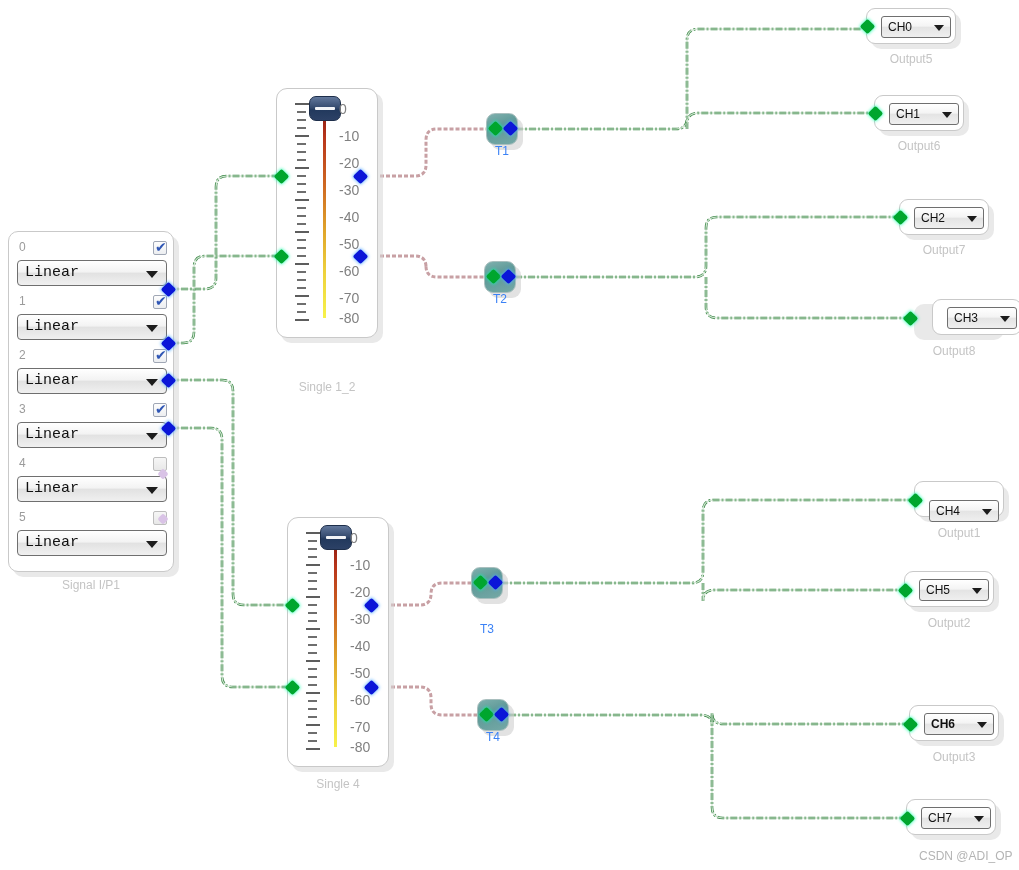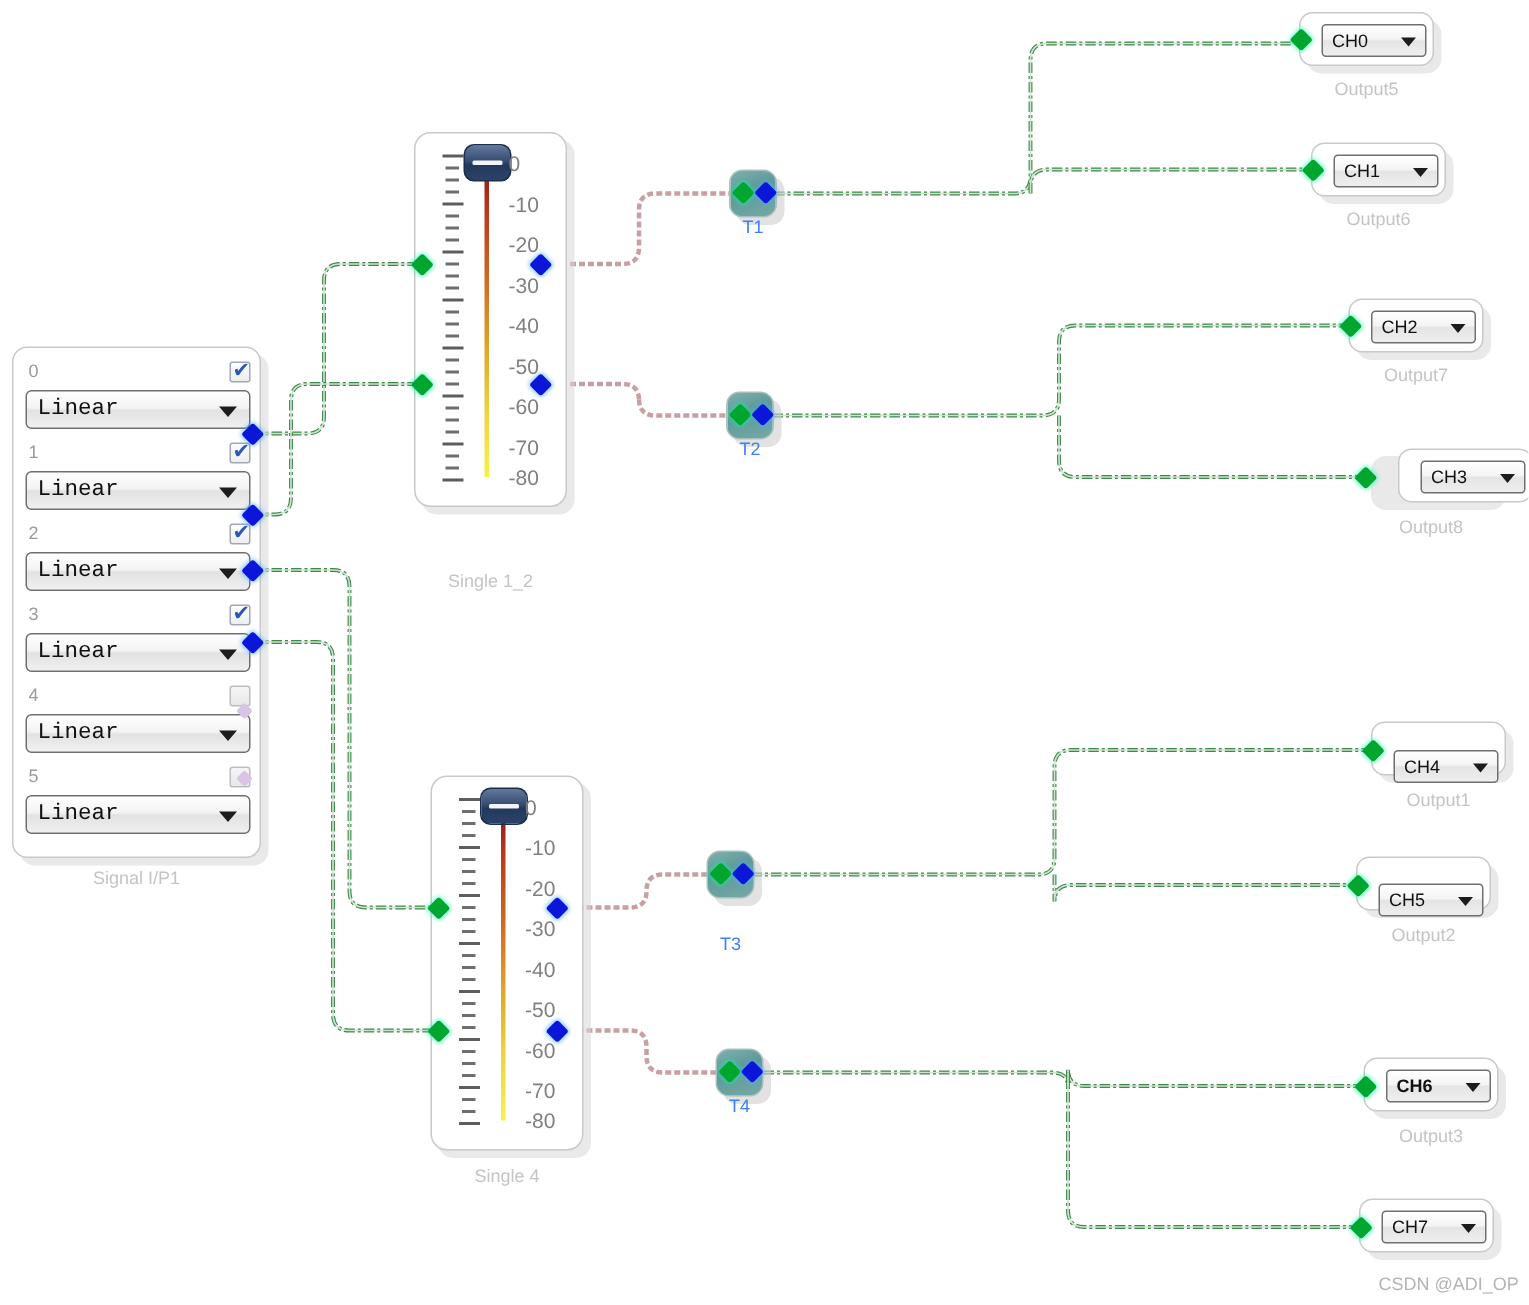--- a/index.html
+++ b/index.html
@@ -524,21 +524,21 @@
     <div class="out-combo" style="left:14px;top:18px;">
       <span class="lbl">CH4</span>
       <span class="arw"></span>
     </div>
   </div>
   <div class="port green" style="left:910px;top:495px;"></div>
   <div class="node-caption" style="left:914px;top:526px;width:90px;">Output1</div>
 
   <div class="node-shadow" style="left:909px;top:576px;width:90px;height:36px;"></div>
   <div class="node-box out-box" style="left:904px;top:571px;">
-    <div class="out-combo" style="left:14px;top:17px;">
+    <div class="out-combo" style="left:14px;top:7px;">
       <span class="lbl">CH5</span>
       <span class="arw"></span>
     </div>
   </div>
   <div class="port green" style="left:900px;top:585px;"></div>
   <div class="node-caption" style="left:904px;top:616px;width:90px;">Output2</div>
 
   <div class="node-shadow" style="left:914px;top:710px;width:90px;height:36px;"></div>
   <div class="node-box out-box" style="left:909px;top:705px;">
     <div class="out-combo" style="left:14px;top:7px;font-weight:bold;">

